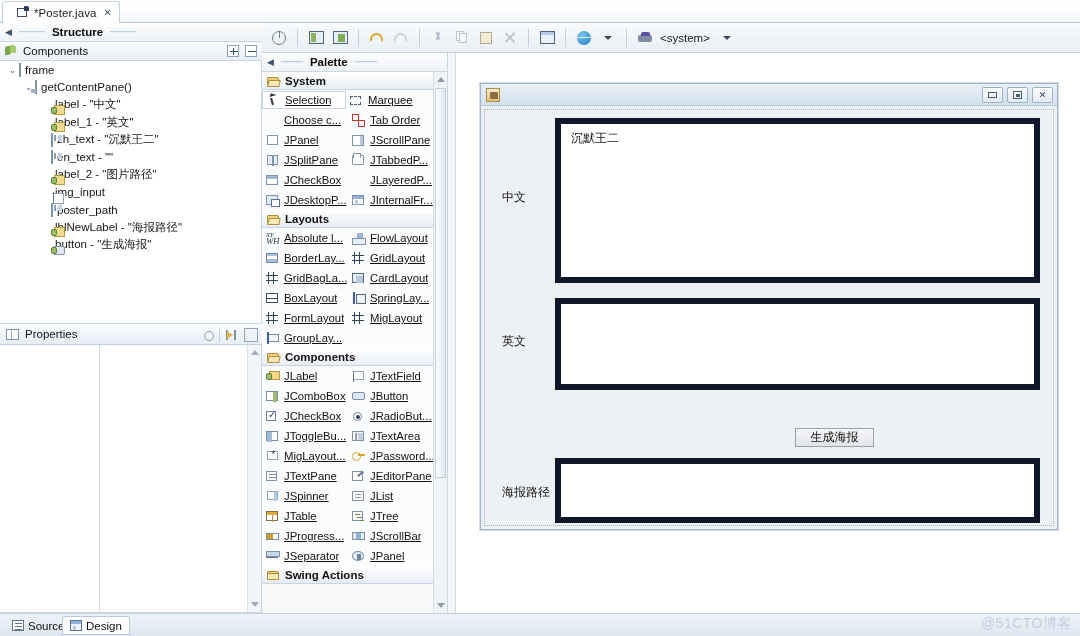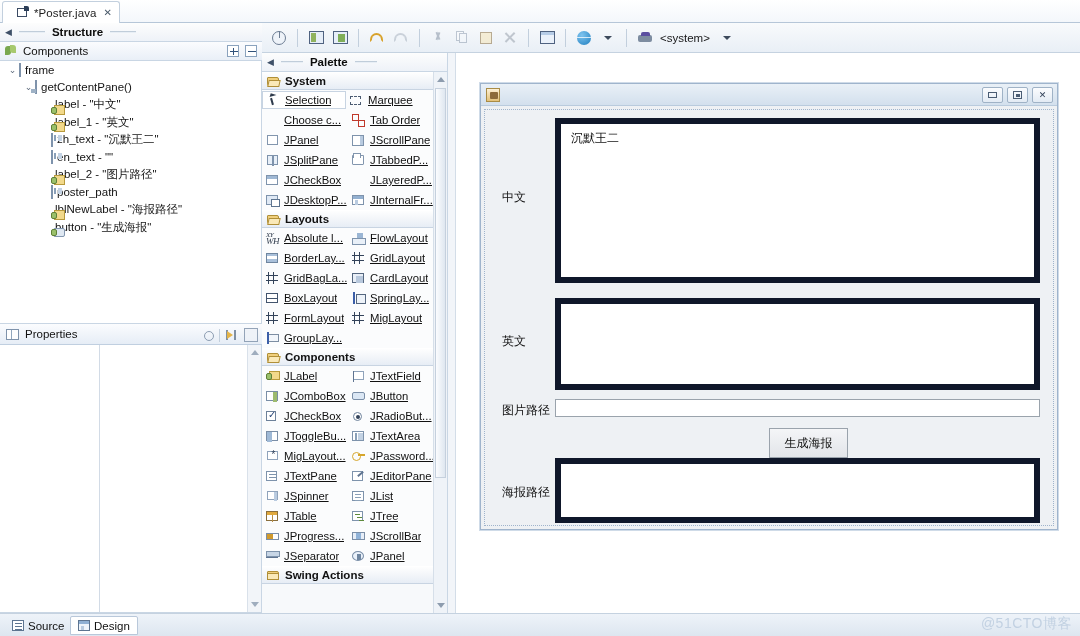--- a/index.html
+++ b/index.html
@@ -382,21 +382,21 @@
     position: absolute; left: 0; top: 613px; width: 1080px; height: 23px;
     background: linear-gradient(#eef3f9, #dde6f0);
     border-top: 1px solid #c5d2e0;
   }
   .btab {
     position: absolute; top: 2px; height: 19px;
     display: flex; align-items: center; gap: 4px; padding: 0 7px;
     font-size: 11.5px; color: #111;
     border: 1px solid transparent; border-radius: 2px 2px 0 0;
   }
-  .btab.active { background: #ffffff; border-color: #b9c8da; margin-left: 8px; }
+  .btab.active { background: #ffffff; border-color: #b9c8da; }
   .ic-source { width: 12px; height: 11px; border: 1.3px solid #5d7490; background:#fff; position: relative; }
   .ic-source::after{content:"";position:absolute;left:2px;top:2px;width:7px;height:1px;background:#5d7490;box-shadow:0 3px 0 #5d7490, 0 6px 0 #5d7490;}
   .ic-design { width: 12px; height: 11px; border: 1.3px solid #5d7490; background:#eef4fb; position: relative; }
   .ic-design::before{content:"";position:absolute;left:0;top:0;right:0;height:3px;background:#8fb0d4;}
   .ic-design::after{content:"";position:absolute;left:1.5px;top:4.5px;width:3px;height:4px;background:#b9cbe0;}
 
   .watermark {
     position: absolute; right: 8px; bottom: 3px;
     font-size: 14px; color: #c2d1e2; letter-spacing: .5px;
     font-family: "Liberation Sans", sans-serif;
@@ -466,20 +466,25 @@
       </div>
       <div class="trow" style="padding-left: 38px;">
         <span class="twist blank">·</span>
         <span class="ticon"><span class="ic-text"></span></span>
         <span class="tlabel">en_text - ""</span>
       </div>
       <div class="trow" style="padding-left: 38px;">
         <span class="twist blank">·</span>
         <span class="ticon"><span class="ic-label"><i class="t"></i><i class="g"></i></span></span>
         <span class="tlabel">label_2 - "图片路径"</span>
+      </div>
+      <div class="trow" style="padding-left: 38px;">
+        <span class="twist blank">·</span>
+        <span class="ticon"><span class="ic-field"></span></span>
+        <span class="tlabel">img_input</span>
       </div>
       <div class="trow" style="padding-left: 38px;">
         <span class="twist blank">·</span>
         <span class="ticon"><span class="ic-text"></span></span>
         <span class="tlabel">poster_path</span>
       </div>
       <div class="trow" style="padding-left: 38px;">
         <span class="twist blank">·</span>
         <span class="ticon"><span class="ic-label"><i class="t"></i><i class="g"></i></span></span>
         <span class="tlabel">lblNewLabel - "海报路径"</span>
@@ -931,27 +936,23 @@
           </span>
         </div>
 
         <div class="row" style="left:0;top:186px;width:100%;height:98px;">
           <span class="rlabel" style="position:absolute;left:17px;top:37px;">英文</span>
           <span class="rbox ta" style="position:absolute;left:70px;top:2px;width:485px;height:92px;">
             <span class="zh-text"></span>
           </span>
         </div>
 
-        <div class="row" style="left:0;top:288px;width:100%;height:24px;">
-          <span class="rlabel" style="position:absolute;left:17px;top:4px;">图片路径</span>
-          <span class="rfield" style="position:absolute;left:70px;top:1px;width:485px;height:18px;"></span>
-        </div>
 
         <div class="row" style="left:0;top:318px;width:100%;height:24px;">
-          <span class="rbtn" style="position:absolute;left:284px;top:0px;width:79px;height:30px;">生成海报</span>
+          <span class="rbtn" style="position:absolute;left:310px;top:0px;width:79px;height:19px;">生成海报</span>
         </div>
 
         <div class="row" style="left:0;top:348px;width:100%;height:70px;">
           <span class="rlabel" style="position:absolute;left:17px;top:26px;">海报路径</span>
           <span class="rbox ta" style="position:absolute;left:70px;top:0px;width:485px;height:65px;">
             <span class="zh-text"></span>
           </span>
         </div>
 
       </div>

